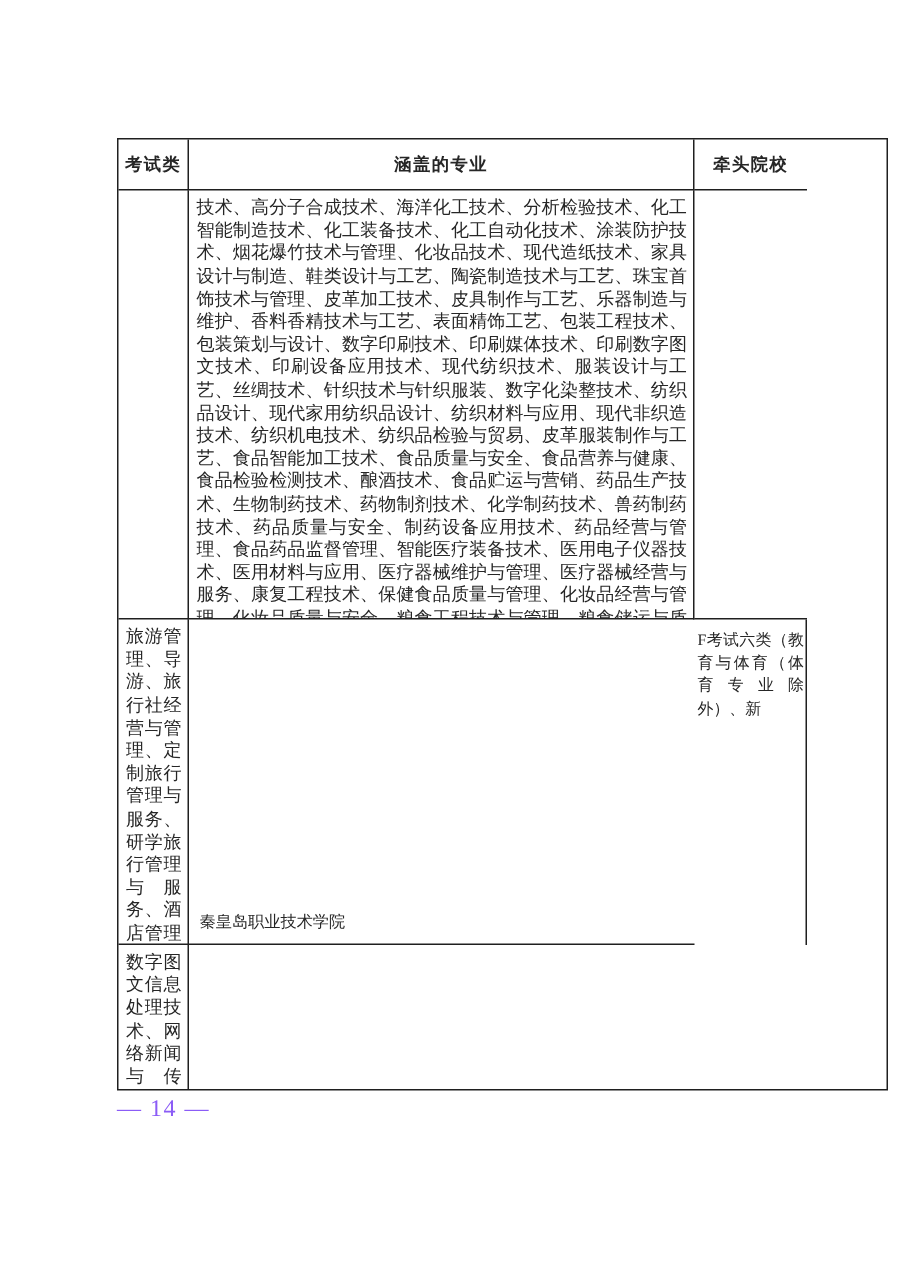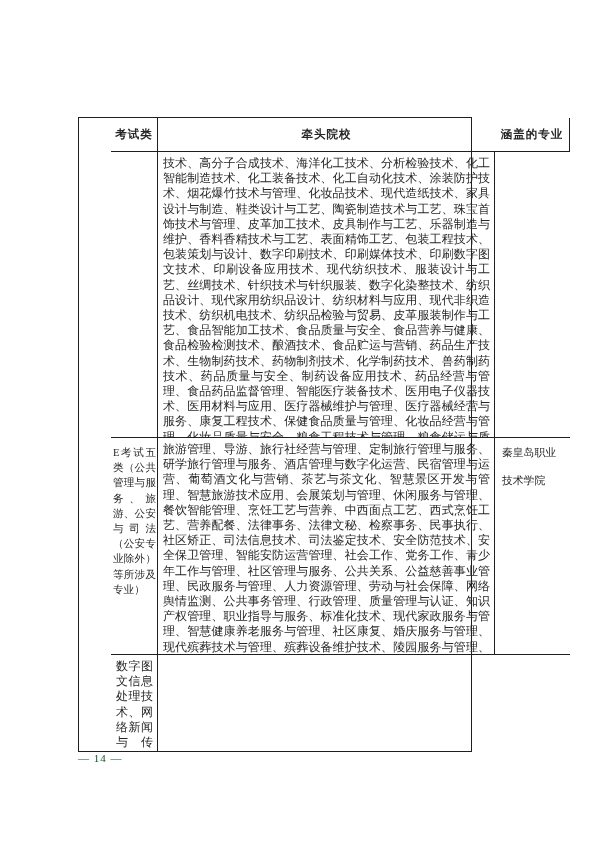--- a/index.html
+++ b/index.html
@@ -7,29 +7,28 @@
     position:relative;
     width:600px;height:848px;
     margin:0 auto;
     background:#ffffff;
     font-family:"Liberation Serif","DejaVu Serif",serif;
     color:#262626;
     overflow:hidden;
   }
   .doc-table{
     position:absolute;
-    left:78px;top:117px;
-    width:394px;
+    left:78px;top:92px;
+    width:514px;
     border:1.6px solid #1f1f1f;
     display:grid;
     grid-template-columns:47px 337px 75px;
     grid-template-rows:34px 286px 217px 96px;
     box-sizing:border-box;
     background:#fff;
-    padding-left:32px;
   }
   .cell{
     border-right:1.3px solid #1f1f1f;
     border-bottom:1.3px solid #1f1f1f;
     box-sizing:border-box;
     overflow:hidden;
   }
   .cell.last-col{border-right:none;}
   .cell.last-row{border-bottom:none;}
   .header-cell{
@@ -43,54 +42,54 @@
     word-break:break-all;
   }
   .majors-cell{
     font-size:12px;line-height:15.2px;
     padding:4px 4px 0 5px;
     text-align:justify;
     text-align-last:left;
     word-break:break-all;
   }
   .institution-cell{
-    display:flex;align-items:flex-start;
+    display:flex;align-items:flex-end;
     font-size:10.8px;line-height:28px;
     padding:0 7px;
     word-break:break-all;
   }
   .page-footer{
     position:absolute;
-    left:78px;top:752px;
-    font-size:11px;color:#14532d;
+    left:78px;top:731px;
+    font-size:16px;color:#8b5cf6;
     letter-spacing:1px;
   }
 </style>
 </head>
 <body>
 
 <div class="page">
 
   <div class="doc-table">
 
     <div class="cell header-cell">考试类</div>
+    <div class="cell header-cell">涵盖的专业</div>
     <div class="cell header-cell last-col">牵头院校</div>
-    <div class="cell header-cell">涵盖的专业</div>
 
     <div class="cell category-cell"></div>
     <div class="cell majors-cell">技术、高分子合成技术、海洋化工技术、分析检验技术、化工智能制造技术、化工装备技术、化工自动化技术、涂装防护技术、烟花爆竹技术与管理、化妆品技术、现代造纸技术、家具设计与制造、鞋类设计与工艺、陶瓷制造技术与工艺、珠宝首饰技术与管理、皮革加工技术、皮具制作与工艺、乐器制造与维护、香料香精技术与工艺、表面精饰工艺、包装工程技术、包装策划与设计、数字印刷技术、印刷媒体技术、印刷数字图文技术、印刷设备应用技术、现代纺织技术、服装设计与工艺、丝绸技术、针织技术与针织服装、数字化染整技术、纺织品设计、现代家用纺织品设计、纺织材料与应用、现代非织造技术、纺织机电技术、纺织品检验与贸易、皮革服装制作与工艺、食品智能加工技术、食品质量与安全、食品营养与健康、食品检验检测技术、酿酒技术、食品贮运与营销、药品生产技术、生物制药技术、药物制剂技术、化学制药技术、兽药制药技术、药品质量与安全、制药设备应用技术、药品经营与管理、食品药品监督管理、智能医疗装备技术、医用电子仪器技术、医用材料与应用、医疗器械维护与管理、医疗器械经营与服务、康复工程技术、保健食品质量与管理、化妆品经营与管理、化妆品质量与安全、粮食工程技术与管理、粮食储运与质量安全</div>
     <div class="cell institution-cell last-col">
         <span></span>
       </div>
 
-    <div class="cell category-cell">E考试五类（公共管理与服务、旅游、公安与司法（公安专业除外）等所涉及专业）</div>
     <div class="cell majors-cell">旅游管理、导游、旅行社经营与管理、定制旅行管理与服务、研学旅行管理与服务、酒店管理与数字化运营、民宿管理与运营、葡萄酒文化与营销、茶艺与茶文化、智慧景区开发与管理、智慧旅游技术应用、会展策划与管理、休闲服务与管理、餐饮智能管理、烹饪工艺与营养、中西面点工艺、西式烹饪工艺、营养配餐、法律事务、法律文秘、检察事务、民事执行、社区矫正、司法信息技术、司法鉴定技术、安全防范技术、安全保卫管理、智能安防运营管理、社会工作、党务工作、青少年工作与管理、社区管理与服务、公共关系、公益慈善事业管理、民政服务与管理、人力资源管理、劳动与社会保障、网络舆情监测、公共事务管理、行政管理、质量管理与认证、知识产权管理、职业指导与服务、标准化技术、现代家政服务与管理、智慧健康养老服务与管理、社区康复、婚庆服务与管理、现代殡葬技术与管理、殡葬设备维护技术、陵园服务与管理、现代文秘</div>
     <div class="cell institution-cell last-col">
         <span>秦皇岛职业技术学院</span>
       </div>
 
+    <div class="cell category-cell last-row">F考试六类（教育与体育（体育专业除外）、新</div>
     <div class="cell majors-cell last-row">数字图文信息处理技术、网络新闻与传播、出版策划与编辑、出版商务、数字出版、数字媒体设备应用与管理、播音与主持、广播影视节目制作、数字广播电视技术、影视编导、新闻采编与制作、影视动画、影视制片管理、影视多媒体技术、影视照明技术与艺术、音像技术、录音技术与艺术、摄影摄像技术、融媒体技术与运营、网络直播与运营、传播与策划、全媒体广告策划与营销、早期教育、学前教育、小</div>
 
   </div>
 
   <div class="page-footer">— 14 —</div>
 
 </div>
 
 </body></html>

